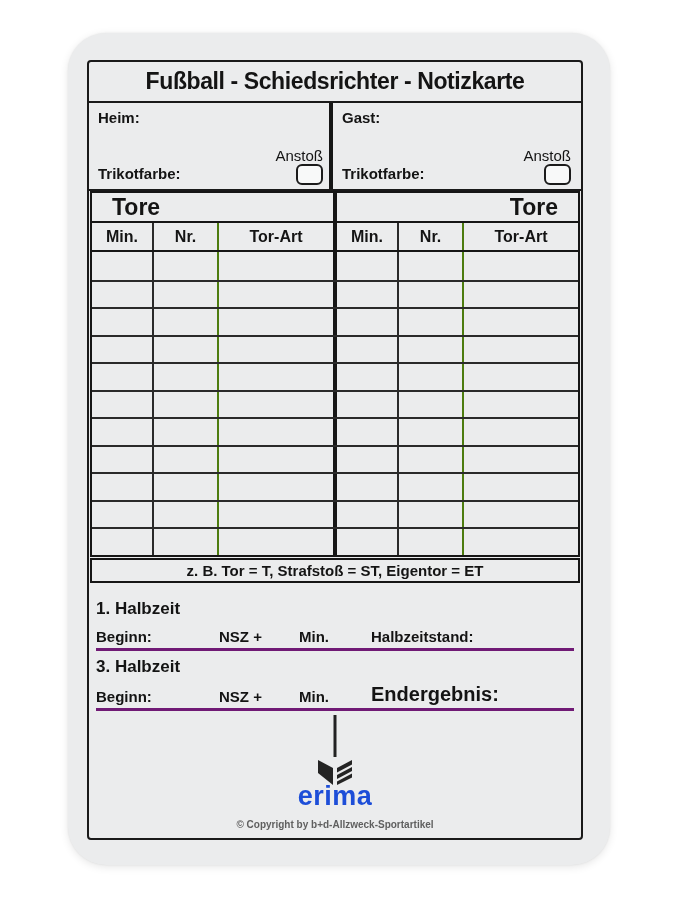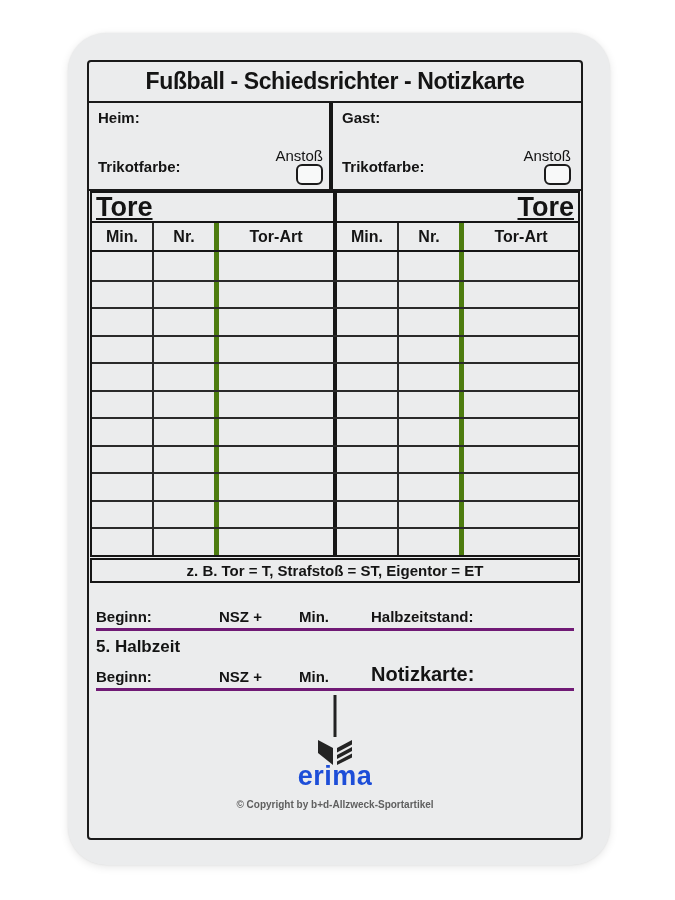--- a/index.html
+++ b/index.html
@@ -18,33 +18,33 @@
   .title-row span { font-size:23px; font-weight:bold; letter-spacing:-0.4px; }
 
   
   .teams { display:flex; height:88px; border-bottom:2px solid #1a1a1a; }
   .team-half { position:relative; width:calc(50% - 2px); }
   .team-half.left { border-right:4px solid #161616; }
   .team-label { position:absolute; top:6px; left:9px; font-size:15px; font-weight:bold; }
   .kickoff-label { position:absolute; right:6px; top:44px; font-size:15px; font-weight:normal; }
   .kickoff-box { position:absolute; right:6px; bottom:4px; width:27px; height:21px;
                  border:2.5px solid #1b1b1b; border-radius:6px; background:#f8f9f9; }
-  .jersey-label { position:absolute; left:9px; bottom:14px; font-size:15px; font-weight:bold; }
+  .jersey-label { position:absolute; left:9px; bottom:7px; font-size:15px; font-weight:bold; }
 
   
   .tore { border:2px solid #161616; margin:0 1px; }
   .tore-head { display:flex; height:30px; border-bottom:2px solid #161616; }
-  .tore-head .th { width:calc(50% - 2px); font-size:27px; font-weight:bold;
-                   line-height:28px; padding:0 4px;text-decoration:underline; }
+  .tore-head .th { width:calc(50% - 2px); font-size:23px; font-weight:bold;
+                   line-height:28px; padding:0 20px; }
   .tore-head .th.right { text-align:right; }
   .tore-head .vdiv { width:4px; background:#161616; }
   .grow { display:flex; }
   .grow .cell { display:flex; align-items:center; justify-content:center; }
   .grow .min { width:62px; border-right:2px solid #2a2a2a; }
-  .grow .nr  { width:65px; border-right:5px solid #4d7c0f; }
+  .grow .nr  { width:65px; border-right:2px solid #4d7c0f; }
   .grow .art { flex:1; }
   .grow .vdiv { width:4px; background:#161616; }
   .grow.colhead { height:29px; border-bottom:2px solid #161616;
                   font-size:16px; font-weight:bold; }
   .grow.body { height:27.5px; border-top:2px solid #2a2a2a; }
   .grow.body:first-of-type { border-top:none; }
 
   .legend-box { margin:1px 1px 16px; border:2px solid #161616; height:25px;
                 display:flex; align-items:center; justify-content:center; }
   .legend-box span { font-size:15px; font-weight:bold; }
@@ -217,32 +217,33 @@
               <div class="cell art"></div>
             </div>
           </div>
       </div>
 
       <div class="legend-box">
         <span>z. B. Tor = T, Strafstoß = ST, Eigentor = ET</span>
       </div>
 
       <div class="halves">
+        <div class="half-title">1. Halbzeit</div>
         <div class="begin-row">
           <span class="lb beginn">Beginn:</span>
           <span class="lb nsz">NSZ +</span>
           <span class="lb min">Min.</span>
           <span class="lb score">Halbzeitstand:</span>
         </div>
-        <div class="half-title">5. Halbzeit</div>
+        <div class="half-title">3. Halbzeit</div>
         <div class="begin-row second">
           <span class="lb beginn">Beginn:</span>
           <span class="lb nsz">NSZ +</span>
           <span class="lb min">Min.</span>
-          <span class="lb score">Notizkarte:</span>
+          <span class="lb score">Endergebnis:</span>
         </div>
       </div>
 
       <div class="notes-area">
         <div class="note-line"></div>
         <div class="brand-block">
           <svg class="brand-logo" width="40" height="27" viewBox="0 0 40 27">
             <path d="M3 1 L18 9 L18 26 L3 14 Z" fill="#242424"></path>
             <path d="M37 1 L22 9 L22 13.5 L37 5.5 Z" fill="#242424"></path>
             <path d="M37 8 L22 16 L22 20 L37 12 Z" fill="#242424"></path>

